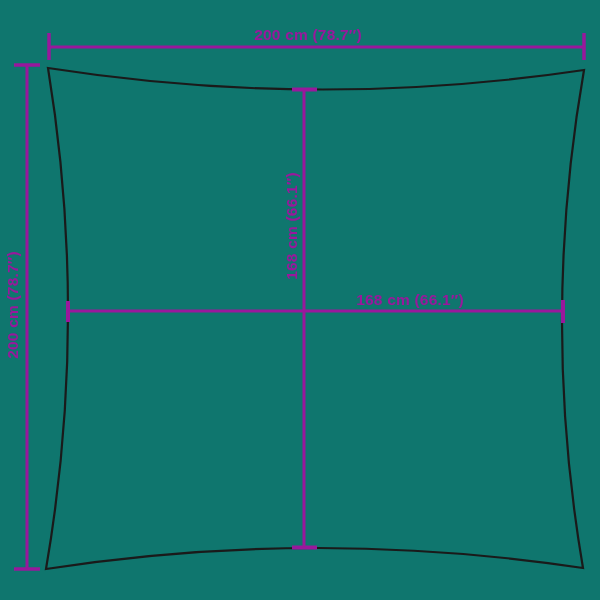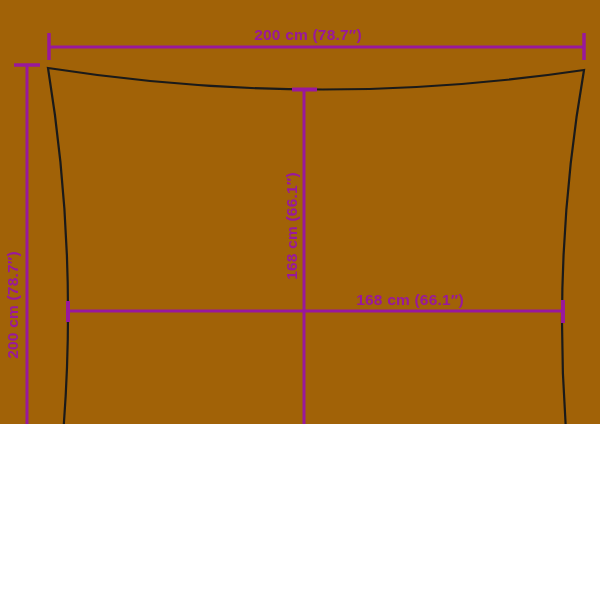--- a/index.html
+++ b/index.html
@@ -3,22 +3,22 @@
 <meta charset="utf-8">
 <style>
   html, body {
     margin: 0;
     padding: 0;
     background: #ffffff;
   }
   .stage {
     position: relative;
     width: 600px;
-    height: 424px;
-    background: #a16207;
+    height: 600px;
+    background: #0f766e;
     overflow: hidden;
   }
   svg {
     display: block;
     width: 600px;
     height: 600px;
   }
   .dim-label {
     font-family: "Liberation Sans", "DejaVu Sans", sans-serif;
     font-size: 15.5px;

